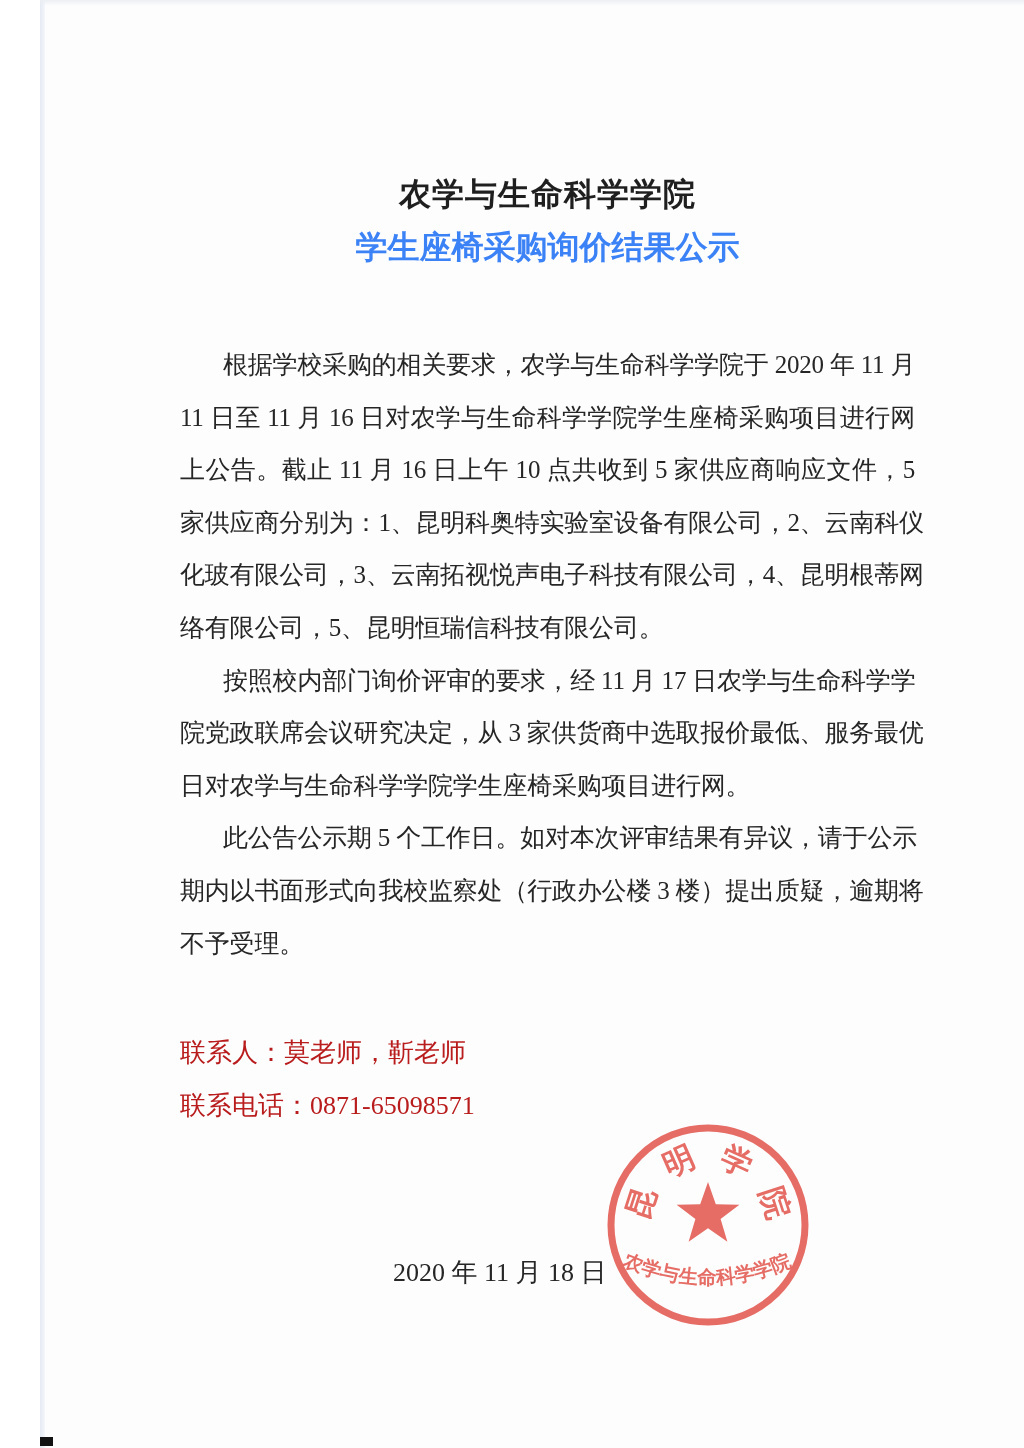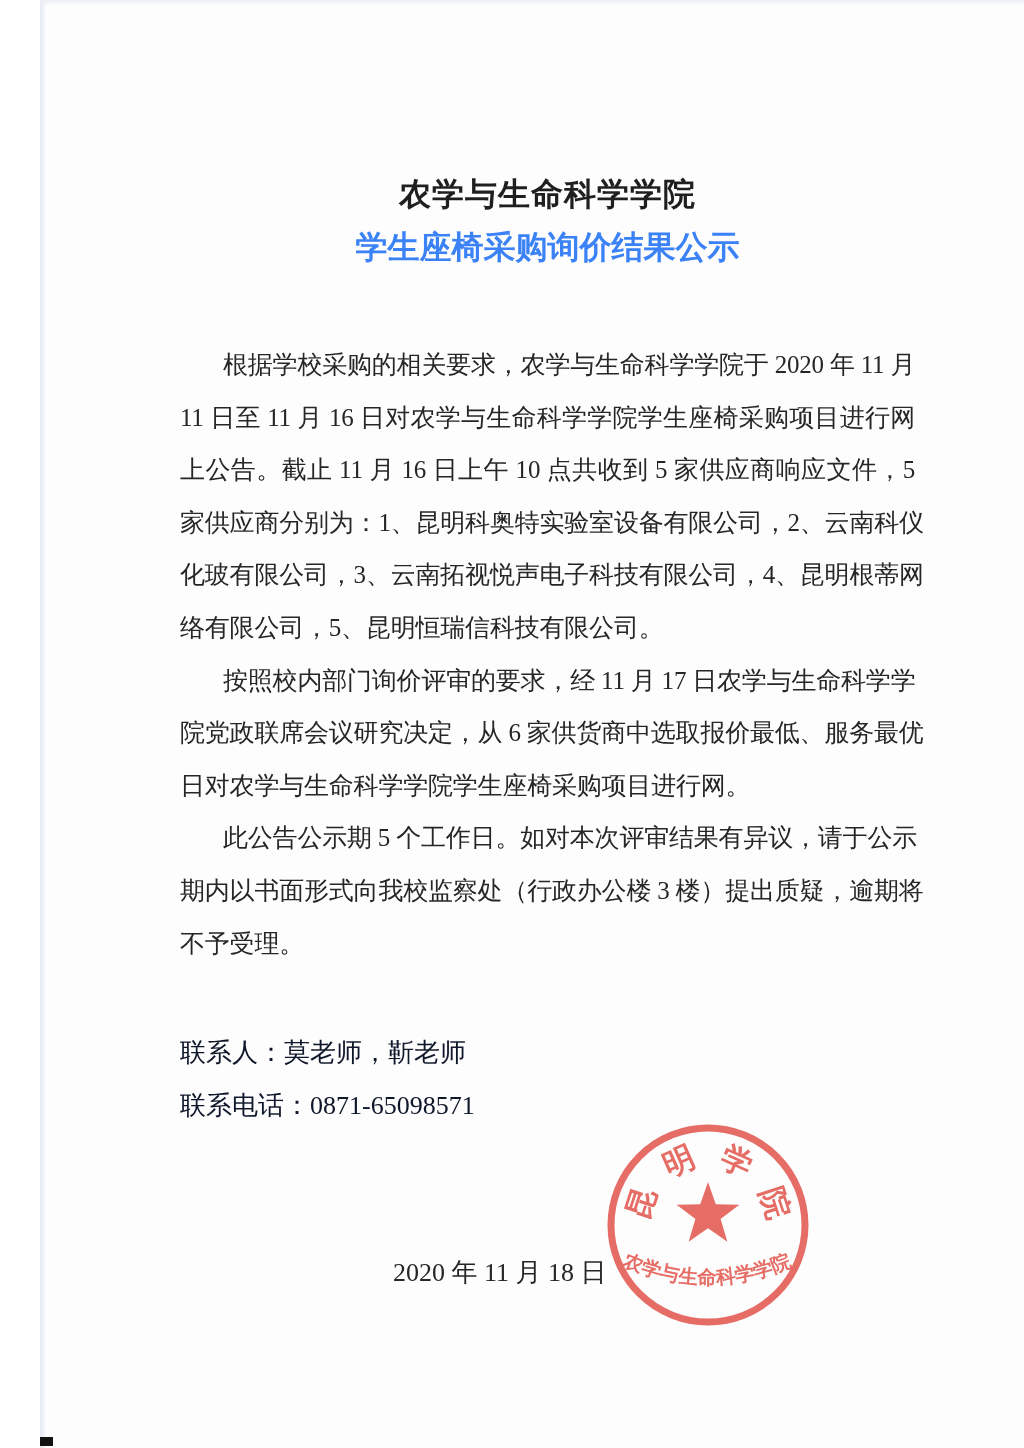--- a/index.html
+++ b/index.html
@@ -62,21 +62,21 @@
   }
   .bline.lastline {
     text-align: center;
     text-align-last: left;
   }
   .bline.indent { text-indent: 43px; }
   .contact-block {
     position: absolute; left: 140px; top: 1026px;
     font-size: 26px;
     line-height: 53px;
-    color: #0f172a;
+    color: #b91c1c;
   }
   .sig-org {
     position: absolute; left: 353px; top: 1198px; width: 600px;
     text-align: center;
     font-size: 27px; line-height: 34px;
     color: #262626;
   }
   .sig-date {
     position: absolute; left: 353px; top: 1256px; width: 600px;
     text-align: left;
@@ -106,21 +106,21 @@
   <div class="title2">学生座椅采购询价结果公示</div>
 
   <div class="body-block">
     <div class="bline indent">根据学校采购的相关要求，农学与生命科学学院于 2020 年 11 月</div>
     <div class="bline">11 日至 11 月 16 日对农学与生命科学学院学生座椅采购项目进行网</div>
     <div class="bline">上公告。截止 11 月 16 日上午 10 点共收到 5 家供应商响应文件，5</div>
     <div class="bline">家供应商分别为：1、昆明科奥特实验室设备有限公司，2、云南科仪</div>
     <div class="bline">化玻有限公司，3、云南拓视悦声电子科技有限公司，4、昆明根蒂网</div>
     <div class="bline lastline">络有限公司，5、昆明恒瑞信科技有限公司。</div>
     <div class="bline indent">按照校内部门询价评审的要求，经 11 月 17 日农学与生命科学学</div>
-    <div class="bline">院党政联席会议研究决定，从 6 家供货商中选取报价最低、服务最优</div>
+    <div class="bline">院党政联席会议研究决定，从 3 家供货商中选取报价最低、服务最优</div>
     <div class="bline lastline">日对农学与生命科学学院学生座椅采购项目进行网。</div>
     <div class="bline indent">此公告公示期 5 个工作日。如对本次评审结果有异议，请于公示</div>
     <div class="bline">期内以书面形式向我校监察处（行政办公楼 3 楼）提出质疑，逾期将</div>
     <div class="bline lastline">不予受理。</div>
   </div>
 
   <div class="contact-block">
     <div>联系人：莫老师，靳老师</div>
     <div>联系电话：0871-65098571</div>
   </div>

